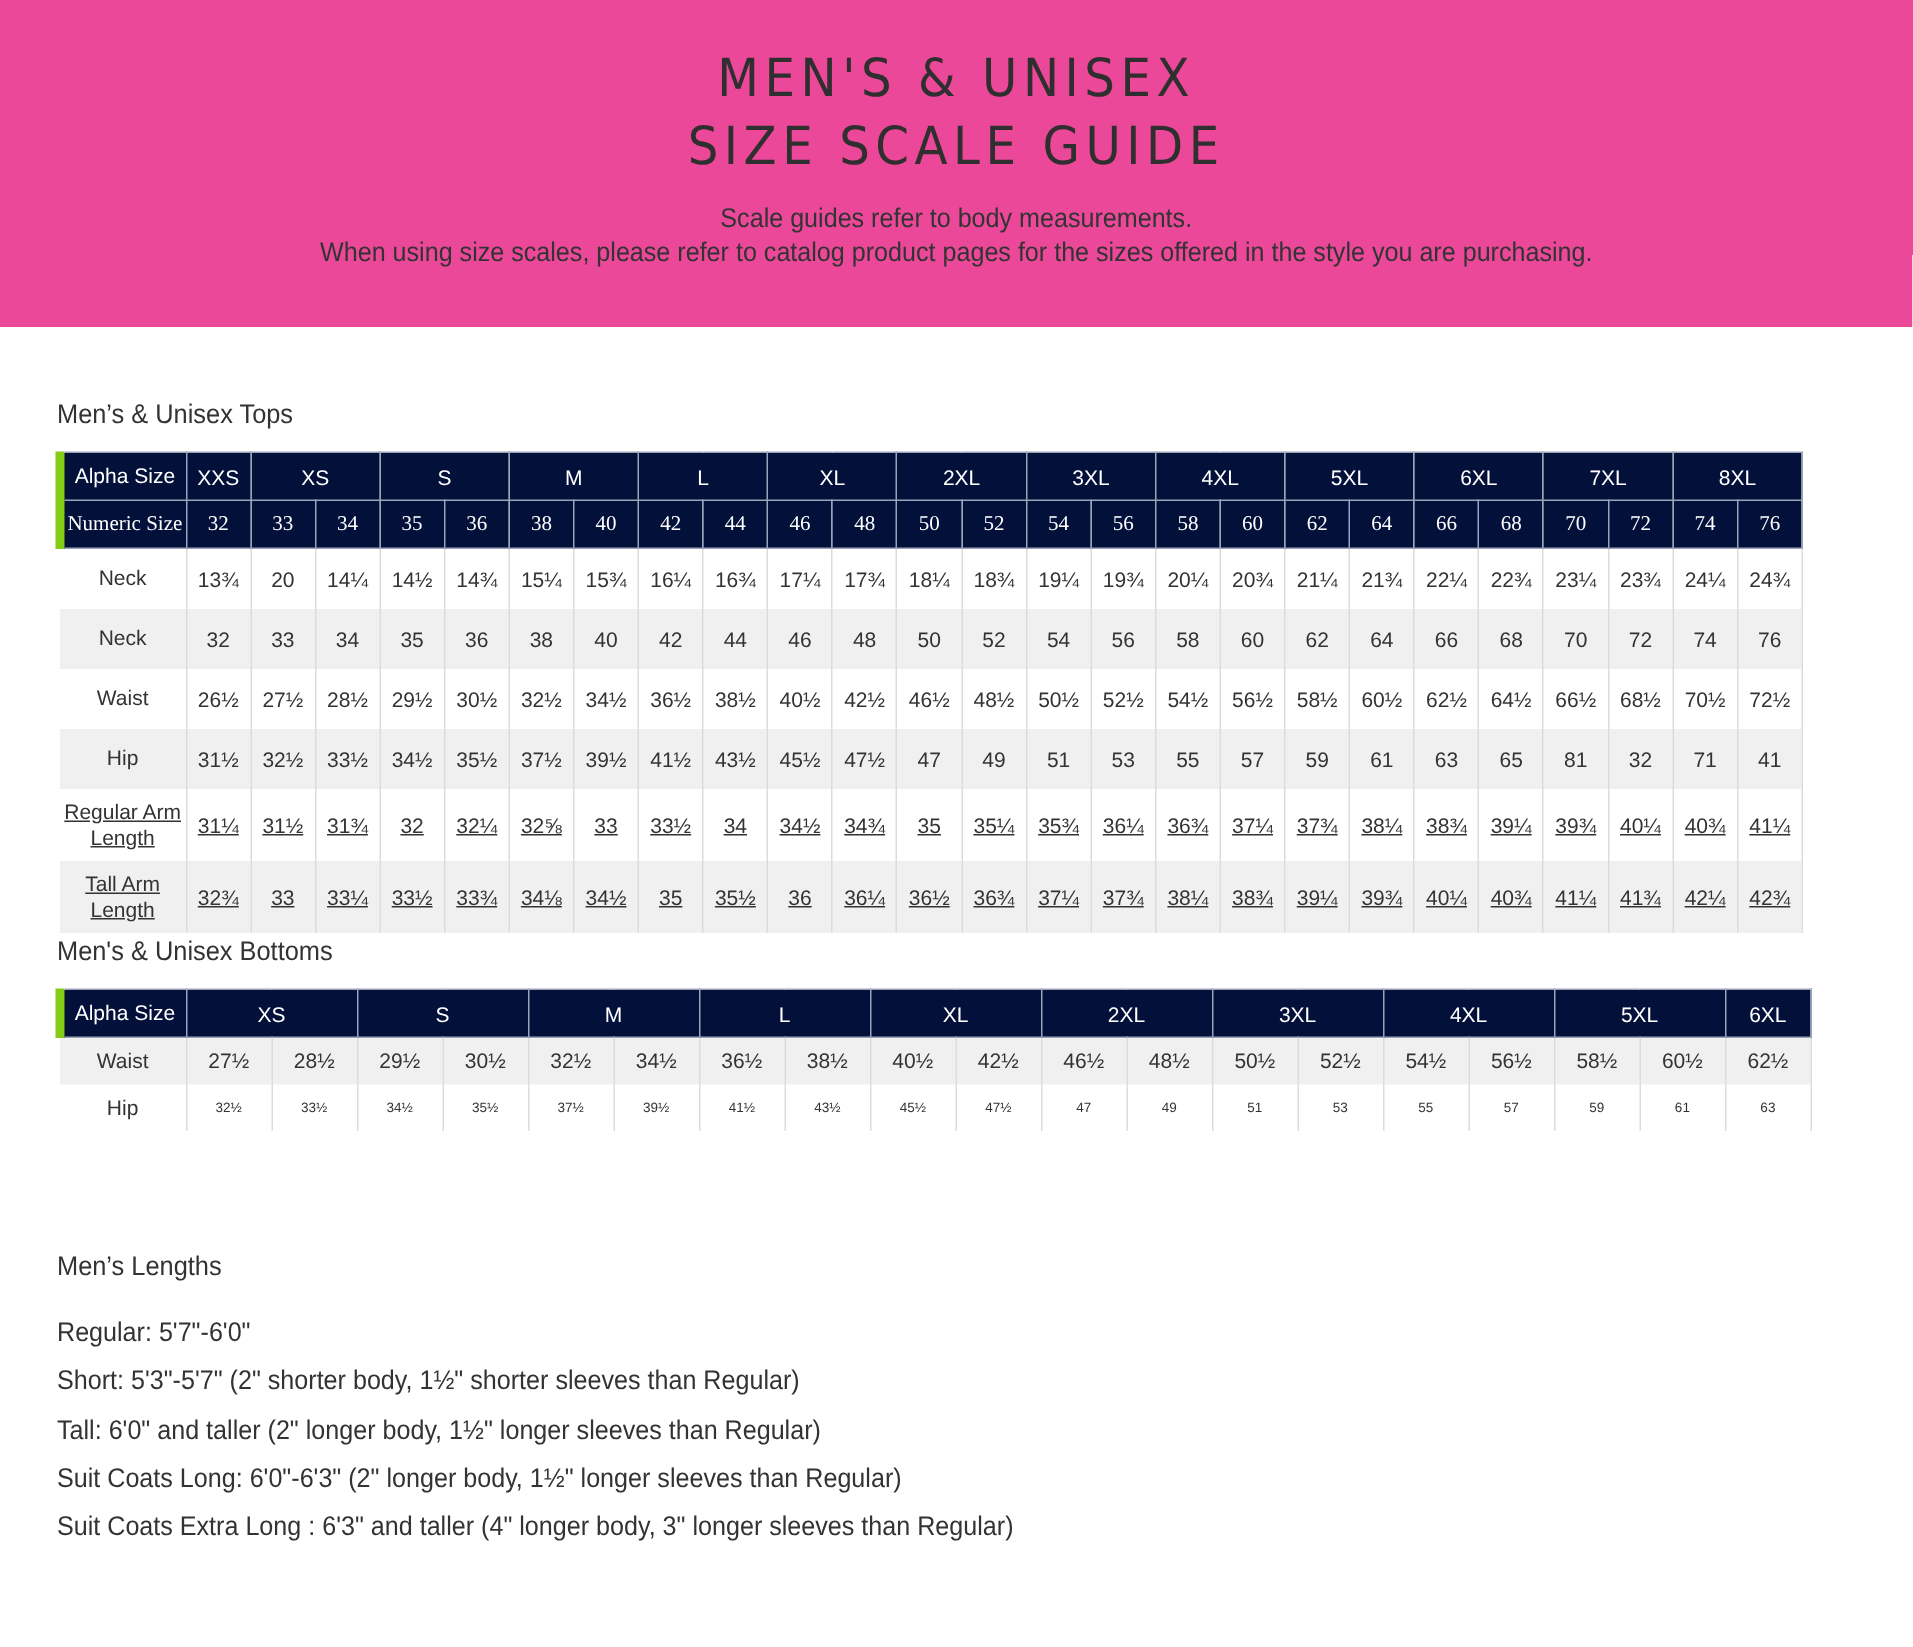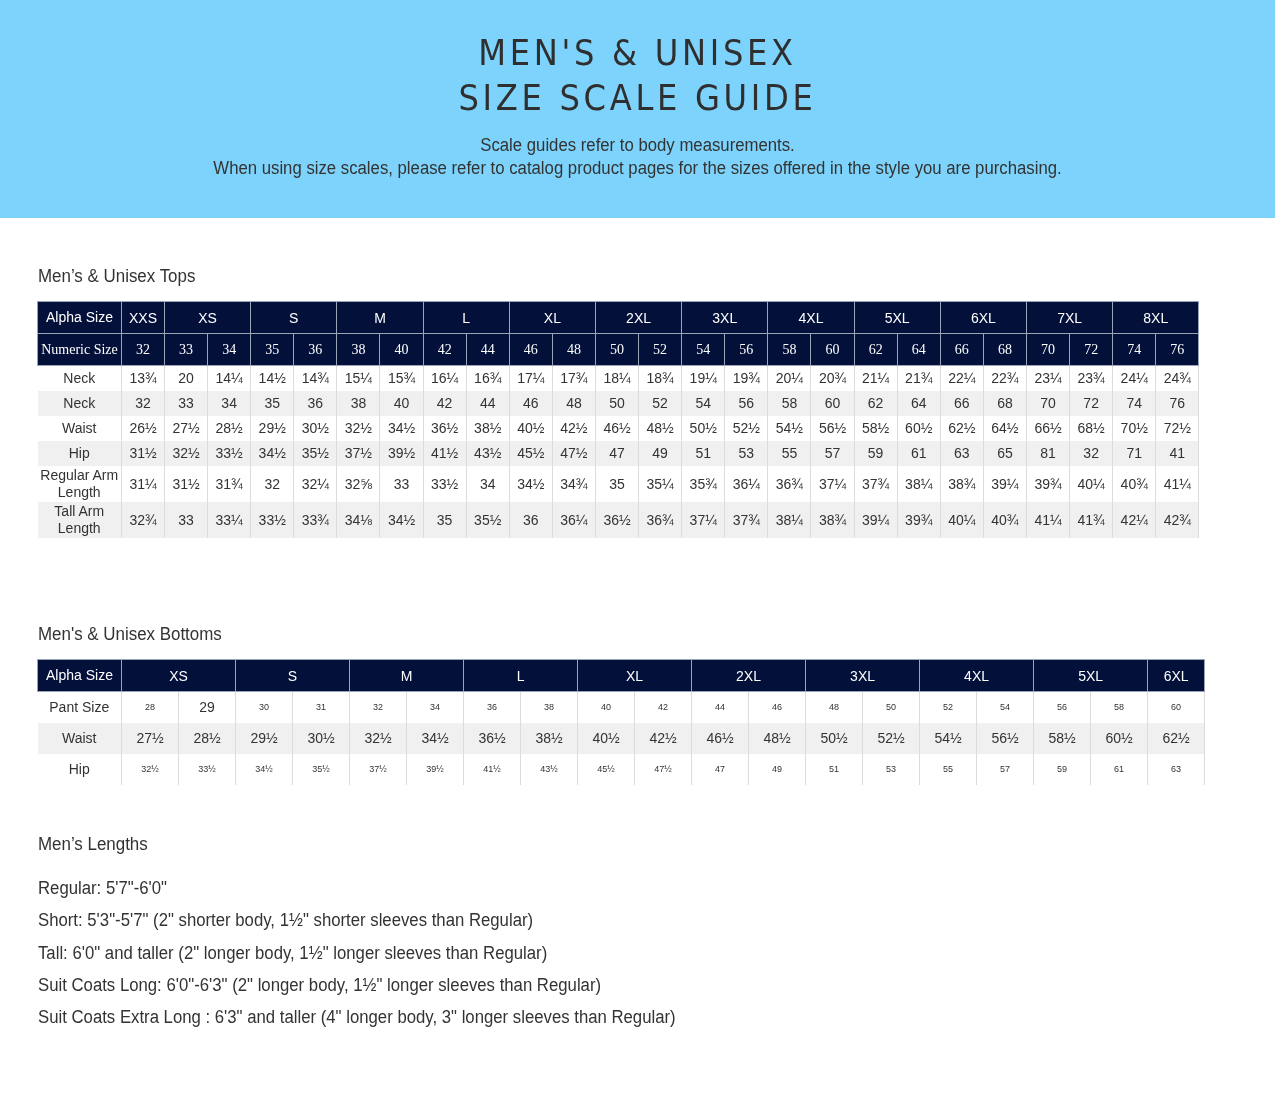--- a/index.html
+++ b/index.html
@@ -1,21 +1,21 @@
 <!DOCTYPE html>
 <html><head>
   <meta charset="utf-8">
   <style>
     * { box-sizing: border-box; margin: 0; padding: 0; }
     html, body { width: 1275px; height: 1098px; background: #ffffff; overflow: hidden; }
     body { font-family: "Liberation Sans", "DejaVu Sans", sans-serif; color: #333333; position: relative; }
 
     .header-band {
       position: absolute; left: 0; top: 0; width: 1275px; height: 218px;
-      background: #7dd3fc; text-align: center;
+      background: #ec4899; text-align: center;
     }
     .title-line {
       font-family: "DejaVu Sans", sans-serif;
       font-size: 35px; letter-spacing: 4px; color: #2f2f2f; font-weight: normal;
       line-height: 45px; transform: scaleX(0.92);
     }
     .title-line.l1 { position: absolute; left: 0; right: 0; top: 31px; }
     .title-line.l2 { position: absolute; left: 0; right: 0; top: 76px; }
     .subtitle {
       position: absolute; left: 0; right: 0; font-size: 18px; color: #333; line-height: 22px;
@@ -34,30 +34,30 @@
       font-size: 14px; color: #333;
     }
     table.size-table td {
       text-align: center; vertical-align: middle; padding: 0;
       border-left: 1px solid #dcdcdc; border-right: 1px solid #dcdcdc;
       white-space: nowrap;
     }
     table.size-table tr.dark td {
       background: #03113a; color: #ffffff; border: 1px solid #9aa3b8;
     }
-    table.size-table tr.dark td.label-cell { border-left: 1px solid #84cc16; }
+    table.size-table tr.dark td.label-cell { border-left: 6px solid #84cc16; }
     table.size-table tr.alt td { background: #f1f0f1; }
     table.size-table td.label-cell { border-left: none; line-height: 17px; }
     table.size-table tr.light td.label-cell { color: #333; }
 
     #tops { top: 301px; width: 1162px; }
     #tops tr.r-alpha { height: 32px; }
     #tops tr.r-num { height: 32px; font-family: Liberation Serif, serif; }
-    #tops tr.r-std { height: 25px; }
-    #tops tr.r-tall { height: 36px; }
+    #tops tr.r-std { height: 40px; }
+    #tops tr.r-tall { height: 48px; text-decoration: underline; }
 
     #bottoms { top: 659px; width: 1163px; }
     #bottoms tr.r-alpha { height: 32px; }
     #bottoms tr.r-std { height: 31px; }
     #bottoms td.small { font-size: 9px; }
 
     .lengths-title { top: 834px; }
     .length-line {
       position: absolute; left: 38px; font-size: 18px; color: #333; transform-origin: left center;
       transform: scaleX(0.93); white-space: nowrap;
@@ -317,42 +317,20 @@
     <td colspan="2">S</td>
     <td colspan="2">M</td>
     <td colspan="2">L</td>
     <td colspan="2">XL</td>
     <td colspan="2">2XL</td>
     <td colspan="2">3XL</td>
     <td colspan="2">4XL</td>
     <td colspan="2">5XL</td>
     <td>6XL</td>
   </tr>
-  <tr class="light r-std">
-        <td class="label-cell">Pant Size</td>
-        <td class="measurement-cell small">28</td>
-        <td class="measurement-cell">29</td>
-        <td class="measurement-cell small">30</td>
-        <td class="measurement-cell small">31</td>
-        <td class="measurement-cell small">32</td>
-        <td class="measurement-cell small">34</td>
-        <td class="measurement-cell small">36</td>
-        <td class="measurement-cell small">38</td>
-        <td class="measurement-cell small">40</td>
-        <td class="measurement-cell small">42</td>
-        <td class="measurement-cell small">44</td>
-        <td class="measurement-cell small">46</td>
-        <td class="measurement-cell small">48</td>
-        <td class="measurement-cell small">50</td>
-        <td class="measurement-cell small">52</td>
-        <td class="measurement-cell small">54</td>
-        <td class="measurement-cell small">56</td>
-        <td class="measurement-cell small">58</td>
-        <td class="measurement-cell small">60</td>
-      </tr>
   <tr class="alt r-std">
         <td class="label-cell">Waist</td>
         <td class="measurement-cell">27½</td>
         <td class="measurement-cell">28½</td>
         <td class="measurement-cell">29½</td>
         <td class="measurement-cell">30½</td>
         <td class="measurement-cell">32½</td>
         <td class="measurement-cell">34½</td>
         <td class="measurement-cell">36½</td>
         <td class="measurement-cell">38½</td>

